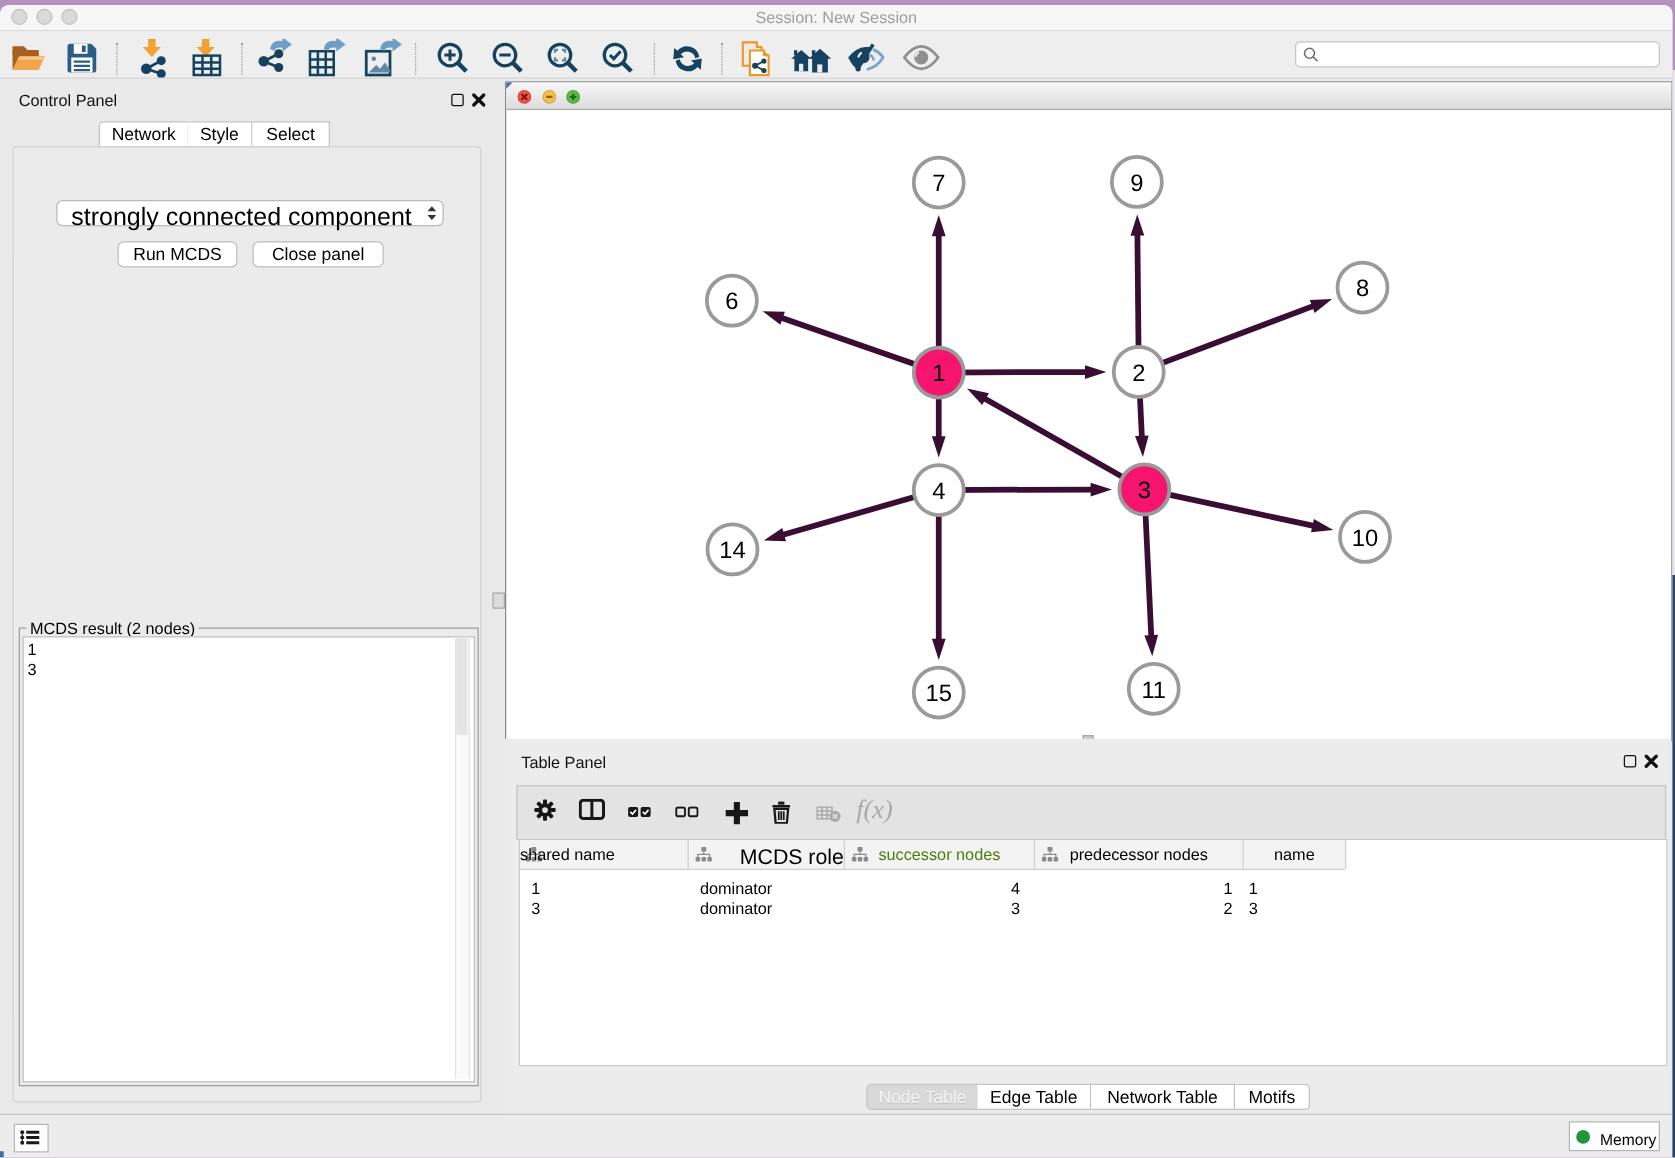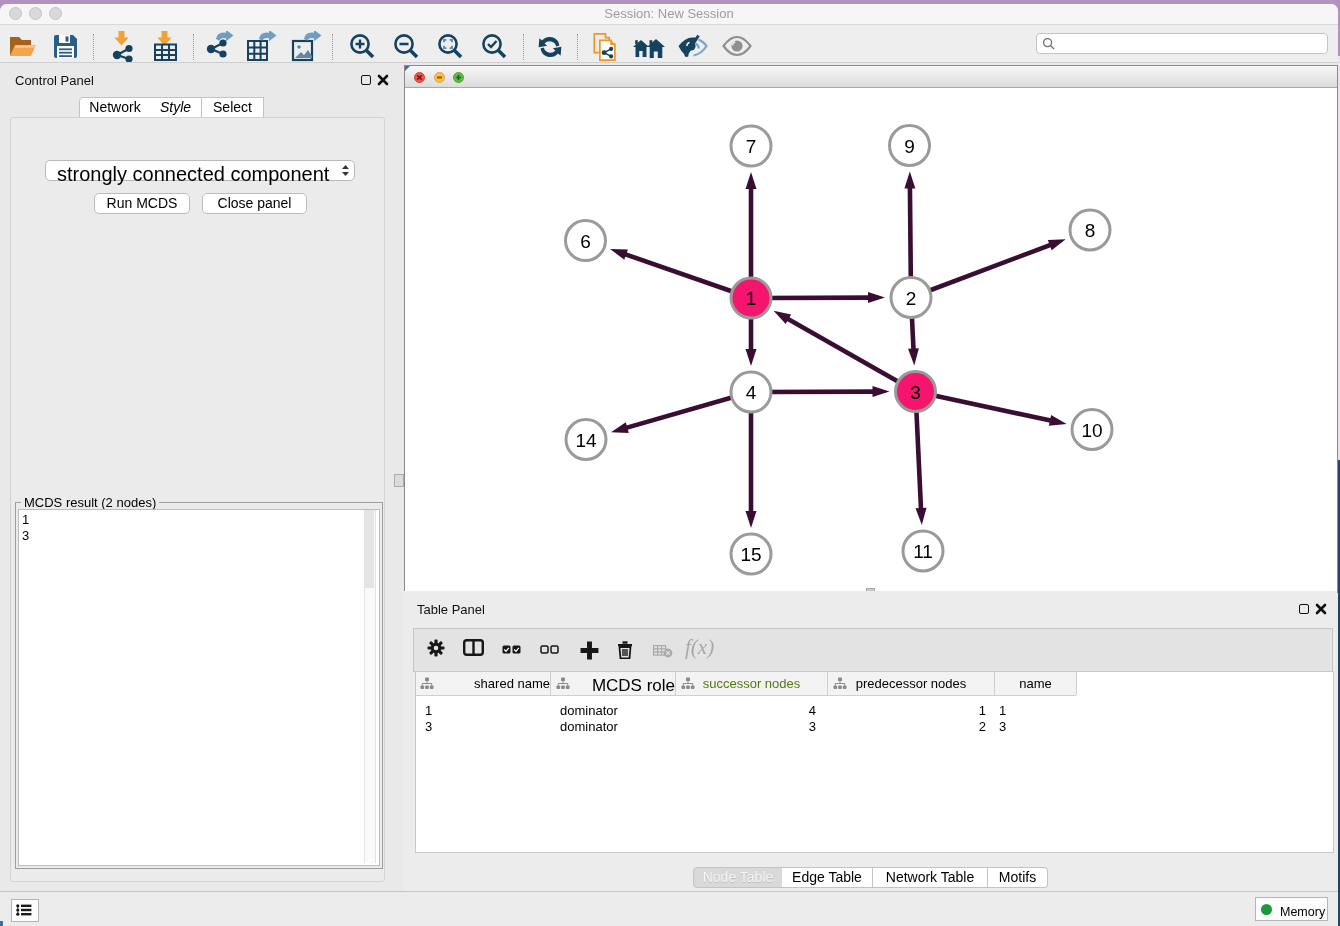--- a/index.html
+++ b/index.html
@@ -176,21 +176,21 @@
 
 <div class="abs" style="left:0;top:59px;width:100%;height:828px;background:#e9e9e9;"></div>
 
 <div class="abs t13" style="left:15px;top:69px;">Control Panel</div>
 <div class="abs" style="left:361px;top:71px;width:8px;height:8px;border:1.6px solid #111;border-radius:2px;"></div>
 <svg class="abs" style="left:377px;top:70px;" width="12" height="12" viewBox="0 0 12 12">
       <path d="M2,2 L10,10 M10,2 L2,10" stroke="#111" stroke-width="2.6" stroke-linecap="round"></path>
     </svg>
 
 <div class="tab" style="left:79px;top:93px;width:70px;border-radius:4px 0 0 0;">Network</div>
-<div class="tab" style="left:150px;top:93px;width:51px;border-left:none;font-style:italic;">Style</div>
+<div class="tab" style="left:150px;top:93px;width:51px;border-left:none;">Style</div>
 <div class="tab" style="left:202px;top:93px;width:61px;border-left:none;">Select</div>
 <div class="tab tabsel" style="left:256px;top:93px;width:57px;border-left:none;border-radius:0 4px 0 0;margin-top:48px;">MCDS</div>
 
 <div class="abs" style="left:10px;top:113px;width:373px;height:763px;background:#ebebeb;border:1px solid #d2d2d2;border-radius:3px;"></div>
 <div class="abs" style="left:45px;top:156px;width:308px;height:19px;background:#fff;border:1px solid #b9b9b9;border-radius:5px;"></div>
 <div class="abs" style="left:57px;top:159px;font-size:20px;color:#000;">strongly connected component</div>
 <svg class="abs" style="left:340px;top:160px;" width="11" height="13" viewBox="0 0 11 13">
       <path d="M2,5 L5.5,1 L9,5 z M2,8 L5.5,12 L9,8 z" fill="#333"></path>
     </svg>
 <div class="btn" style="left:94px;top:189px;width:94px;height:19px;line-height:19px;">Run MCDS</div>
@@ -346,21 +346,21 @@
     <div class="abs" style="left:1076px;top:668px;width:1px;height:23px;background:#cfcfcf;"></div>
 <svg class="abs" style="left:420px;top:673px;" width="14" height="13" viewBox="0 0 14 13">
       <g fill="#8a8a8a">
         <rect x="5" y="0.5" width="4" height="3.6" rx="0.8"></rect>
         <rect x="0.5" y="8.5" width="3.6" height="3.6" rx="0.8"></rect>
         <rect x="5.2" y="8.5" width="3.6" height="3.6" rx="0.8"></rect>
         <rect x="9.9" y="8.5" width="3.6" height="3.6" rx="0.8"></rect>
       </g>
       <path d="M7,4 V6.5 M2.3,8.5 V6.5 H11.7 V8.5" stroke="#8a8a8a" stroke-width="1" fill="none"></path>
     </svg>
-    <div class="abs" style="left:416px;top:672px;width:134px;text-align:right;font-size:13px;color:#000;">shared name</div>
+    <div class="abs" style="left:416px;top:672px;width:134px;text-align:left;font-size:13px;color:#000;">shared name</div>
     <svg class="abs" style="left:556px;top:673px;" width="14" height="13" viewBox="0 0 14 13">
       <g fill="#8a8a8a">
         <rect x="5" y="0.5" width="4" height="3.6" rx="0.8"></rect>
         <rect x="0.5" y="8.5" width="3.6" height="3.6" rx="0.8"></rect>
         <rect x="5.2" y="8.5" width="3.6" height="3.6" rx="0.8"></rect>
         <rect x="9.9" y="8.5" width="3.6" height="3.6" rx="0.8"></rect>
       </g>
       <path d="M7,4 V6.5 M2.3,8.5 V6.5 H11.7 V8.5" stroke="#8a8a8a" stroke-width="1" fill="none"></path>
     </svg>
     <div class="abs" style="left:551px;top:672px;width:124px;text-align:right;font-size:17px;color:#000;">MCDS role</div>

